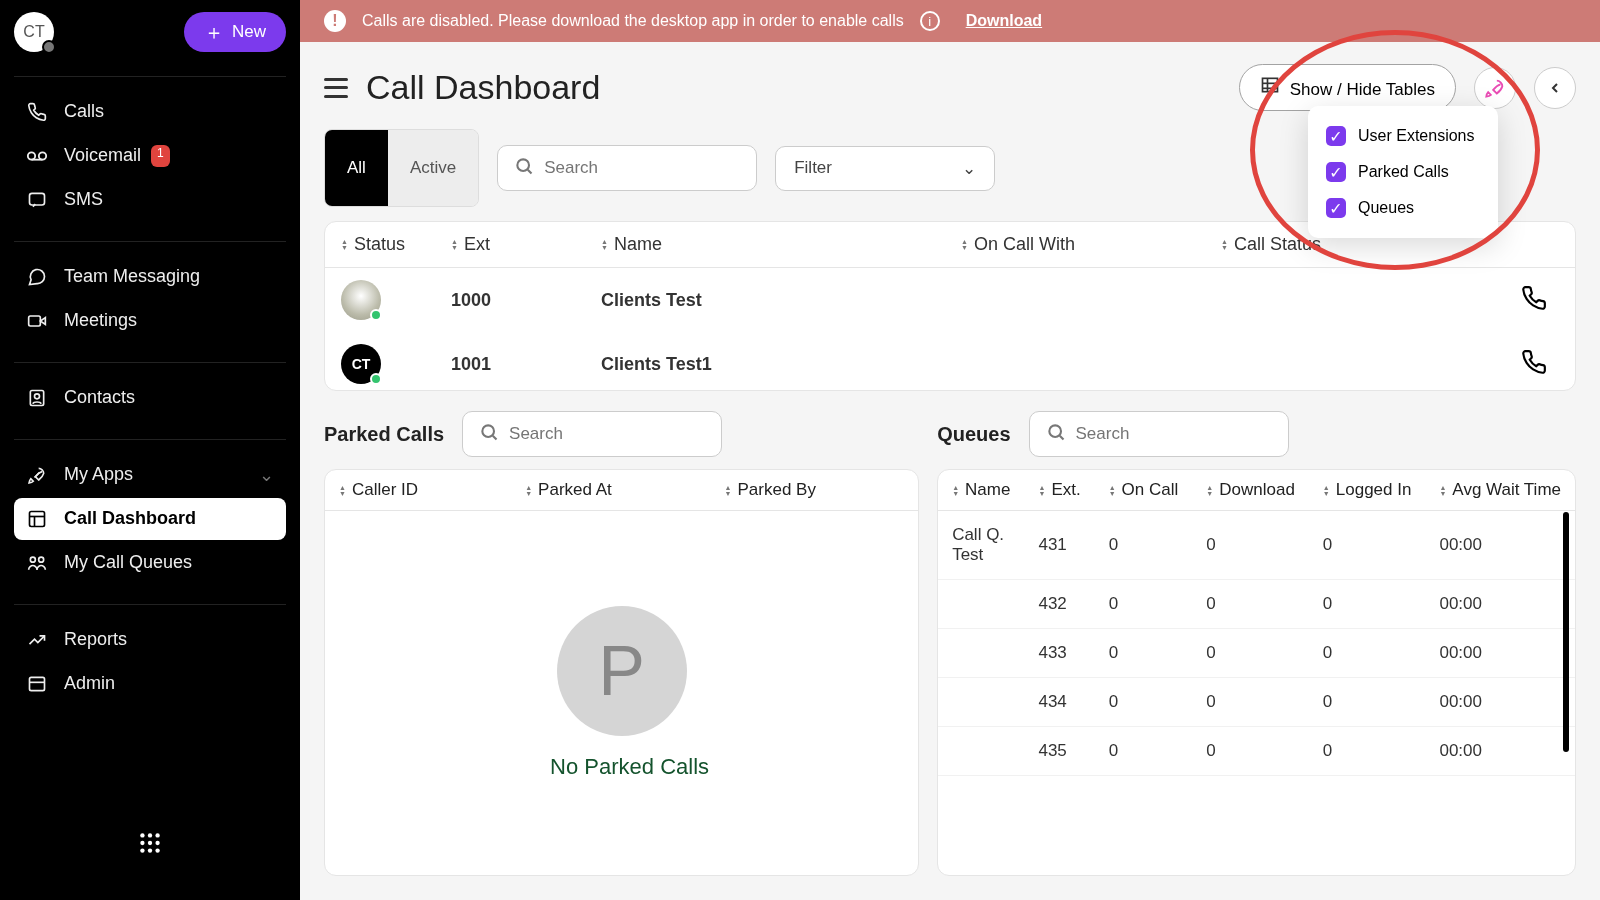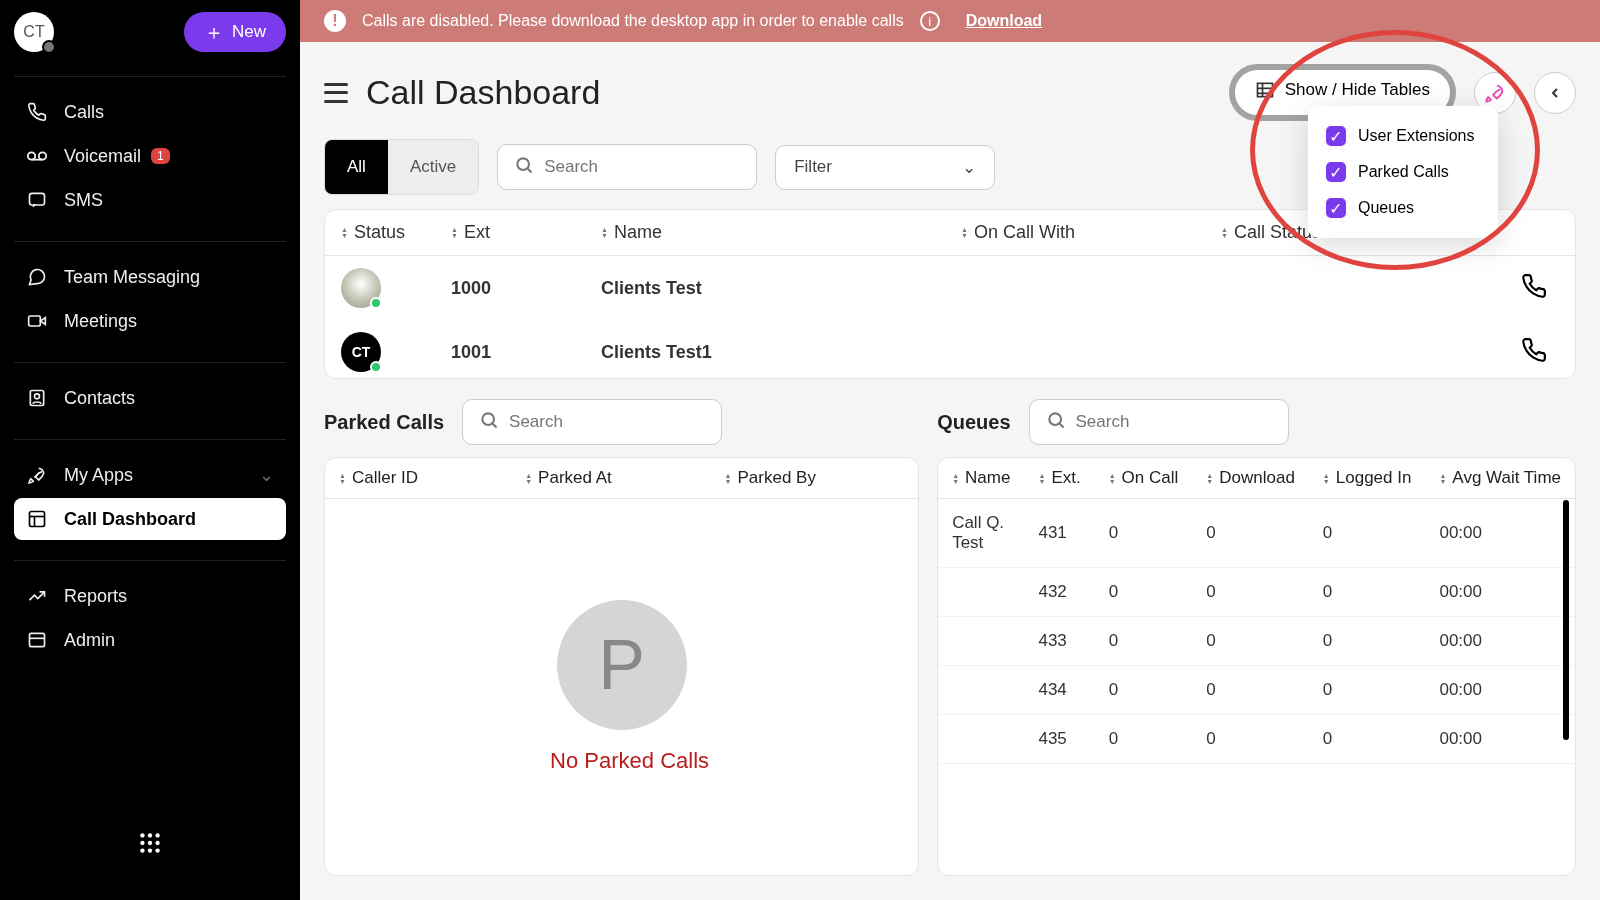--- a/index.html
+++ b/index.html
@@ -55,21 +55,20 @@
     display: flex;
     align-items: center;
     gap: 8px;
     cursor: pointer;
   }
   .new-btn .plus { font-size: 20px; line-height: 1; }
   .nav-group { margin-bottom: 18px; border-top: 1px solid #222; padding-top: 14px;}
   .nav-group:first-of-type { border-top: none; padding-top: 0;}
   .nav-item {
     display: flex;
-    align-items: center;
     gap: 16px;
     padding: 10px 12px;
     border-radius: 8px;
     color: #eee;
     font-size: 18px;
     cursor: pointer;
     margin-bottom: 2px;
     position: relative;
   }
   .nav-item.active {
@@ -154,23 +153,23 @@
   }
   .hamburger div { height: 3px; background: #333; border-radius: 2px;}
   .page-title {
     font-size: 34px;
     font-weight: 500;
     color: #222;
     flex: 1;
   }
   .show-hide-btn {
     display: flex;
-    align-items: flex-start;
+    align-items: flex-end;
     gap: 10px;
-    border: 6px solid #a3a3a3;
+    border: 1px solid #a3a3a3;
     background: #fff;
     border-radius: 999px;
     padding: 10px 20px;
     font-size: 17px;
     cursor: pointer;
   }
   .circle-btn {
     width: 42px; height: 42px;
     border: 1px solid #ccc;
     border-radius: 50%;
@@ -222,21 +221,21 @@
     gap: 18px;
     padding: 8px 24px 14px 24px;
   }
   .tab-pill {
     display: flex;
     border-radius: 8px;
     overflow: hidden;
     border: 1px solid #ddd;
   }
   .tab-pill .tab {
-    padding: 17px 22px;
+    padding: 28px 22px;
     font-size: 17px;
     background: #ededed;
     color: #555;
     cursor: pointer;
   }
   .tab-pill .tab.active {
     background: #000;
     color: #fff;
     font-weight: 500;
   }
@@ -369,21 +368,21 @@
     justify-content: center;
     gap: 18px;
   }
   .empty-circle {
     width: 130px; height: 130px;
     border-radius: 50%;
     background: #d5d5d5;
     display: flex; align-items: center; justify-content: center;
     font-size: 70px; color: #888;
   }
-  .empty-text { font-size: 22px; color: #b91c1c; margin-left: 16px;}
+  .empty-text { font-size: 22px; color: #14532d; margin-left: 16px;}
   .queue-scroll {
     position: absolute;
     right: 6px;
     top: 42px;
     width: 6px;
     height: 240px;
     background: #000;
     border-radius: 3px;
   }
   .panel.queues .panel-body { position: relative;}
@@ -481,20 +480,31 @@
     </div>
     <div class="nav-item active">
       <span class="icon">
         <svg width="20" height="20" viewBox="0 0 24 24" fill="none" stroke="currentColor" stroke-width="2">
             <rect x="3" y="3" width="18" height="18" rx="2"></rect>
             <line x1="3" y1="9" x2="21" y2="9"></line>
             <line x1="9" y1="9" x2="9" y2="21"></line>
           </svg>
       </span>
       <span>Call Dashboard</span>
+    </div>
+    <div class="nav-item">
+      <span class="icon">
+        <svg width="20" height="20" viewBox="0 0 24 24" fill="none" stroke="currentColor" stroke-width="2">
+            <circle cx="7" cy="8" r="3"></circle>
+            <circle cx="17" cy="8" r="3"></circle>
+            <path d="M2 20c0-3 3-5 5-5s5 2 5 5"></path>
+            <path d="M12 20c0-3 3-5 5-5s5 2 5 5"></path>
+          </svg>
+      </span>
+      <span>My Call Queues</span>
     </div>
   </div>
 
   <div class="nav-group">
     <div class="nav-item">
       <span class="icon">
         <svg width="20" height="20" viewBox="0 0 24 24" fill="none" stroke="currentColor" stroke-width="2">
             <polyline points="3 17 9 11 13 15 21 7"></polyline>
             <polyline points="15 7 21 7 21 13"></polyline>
           </svg>

